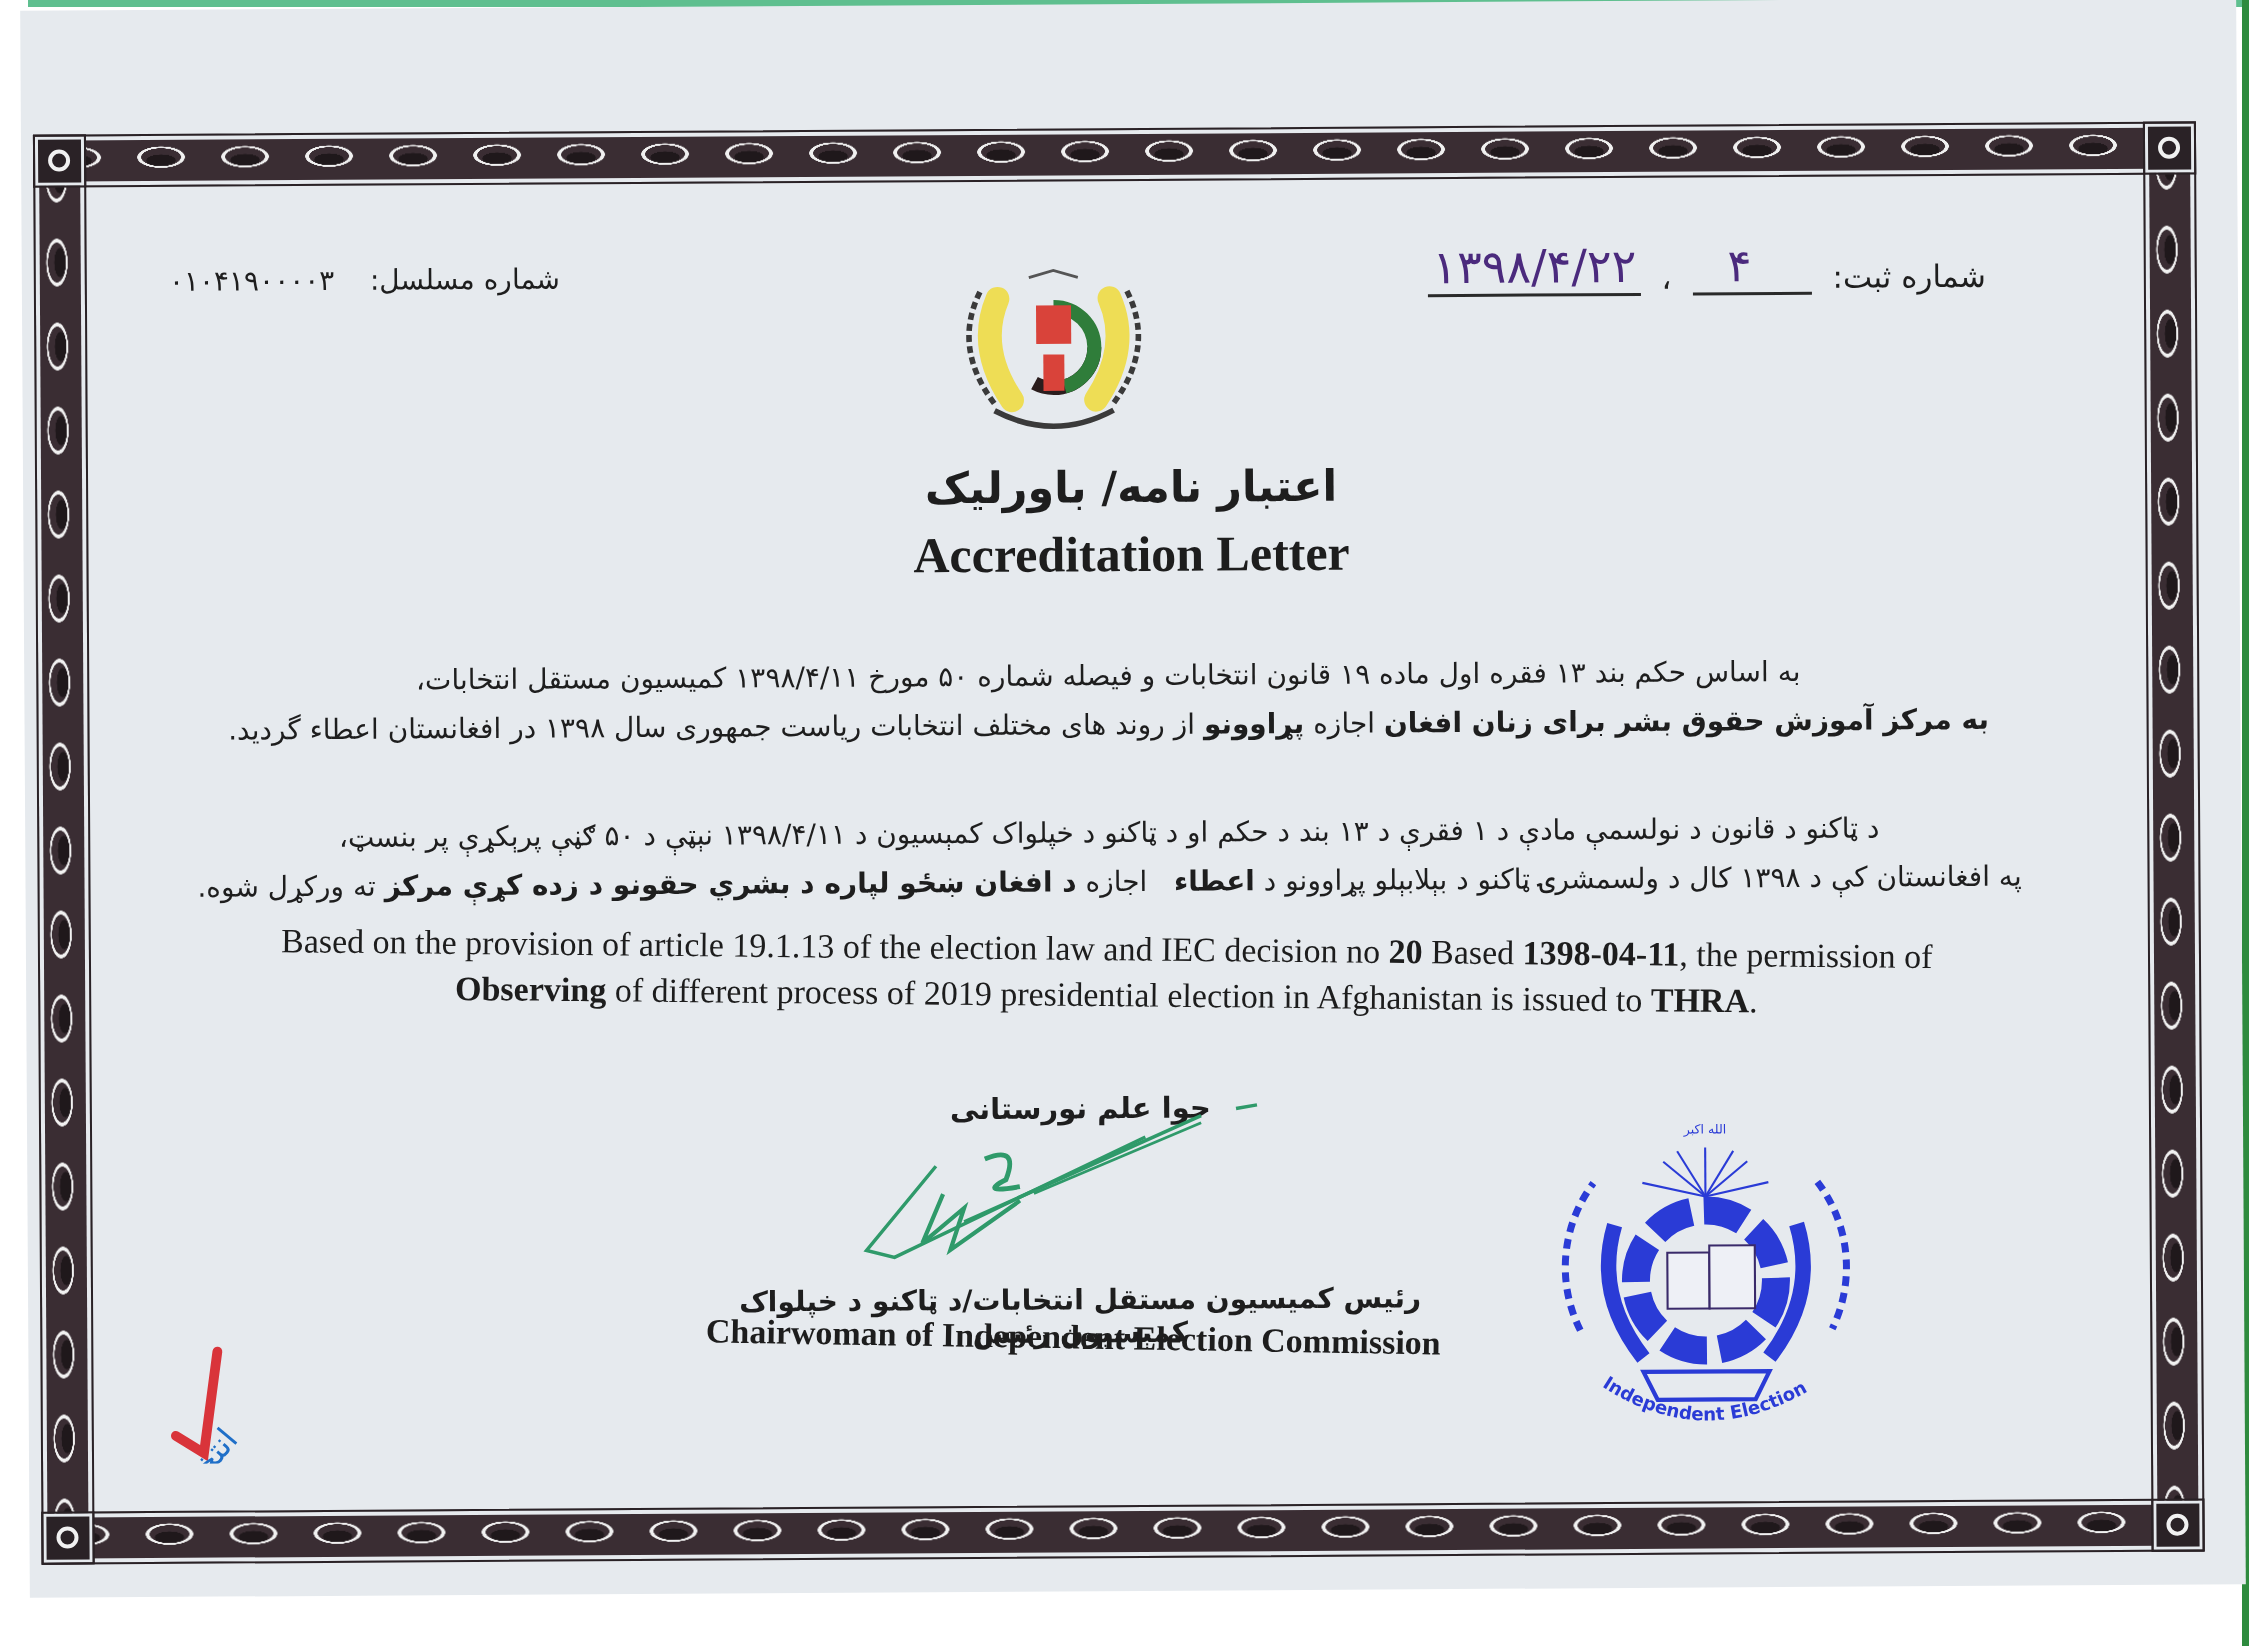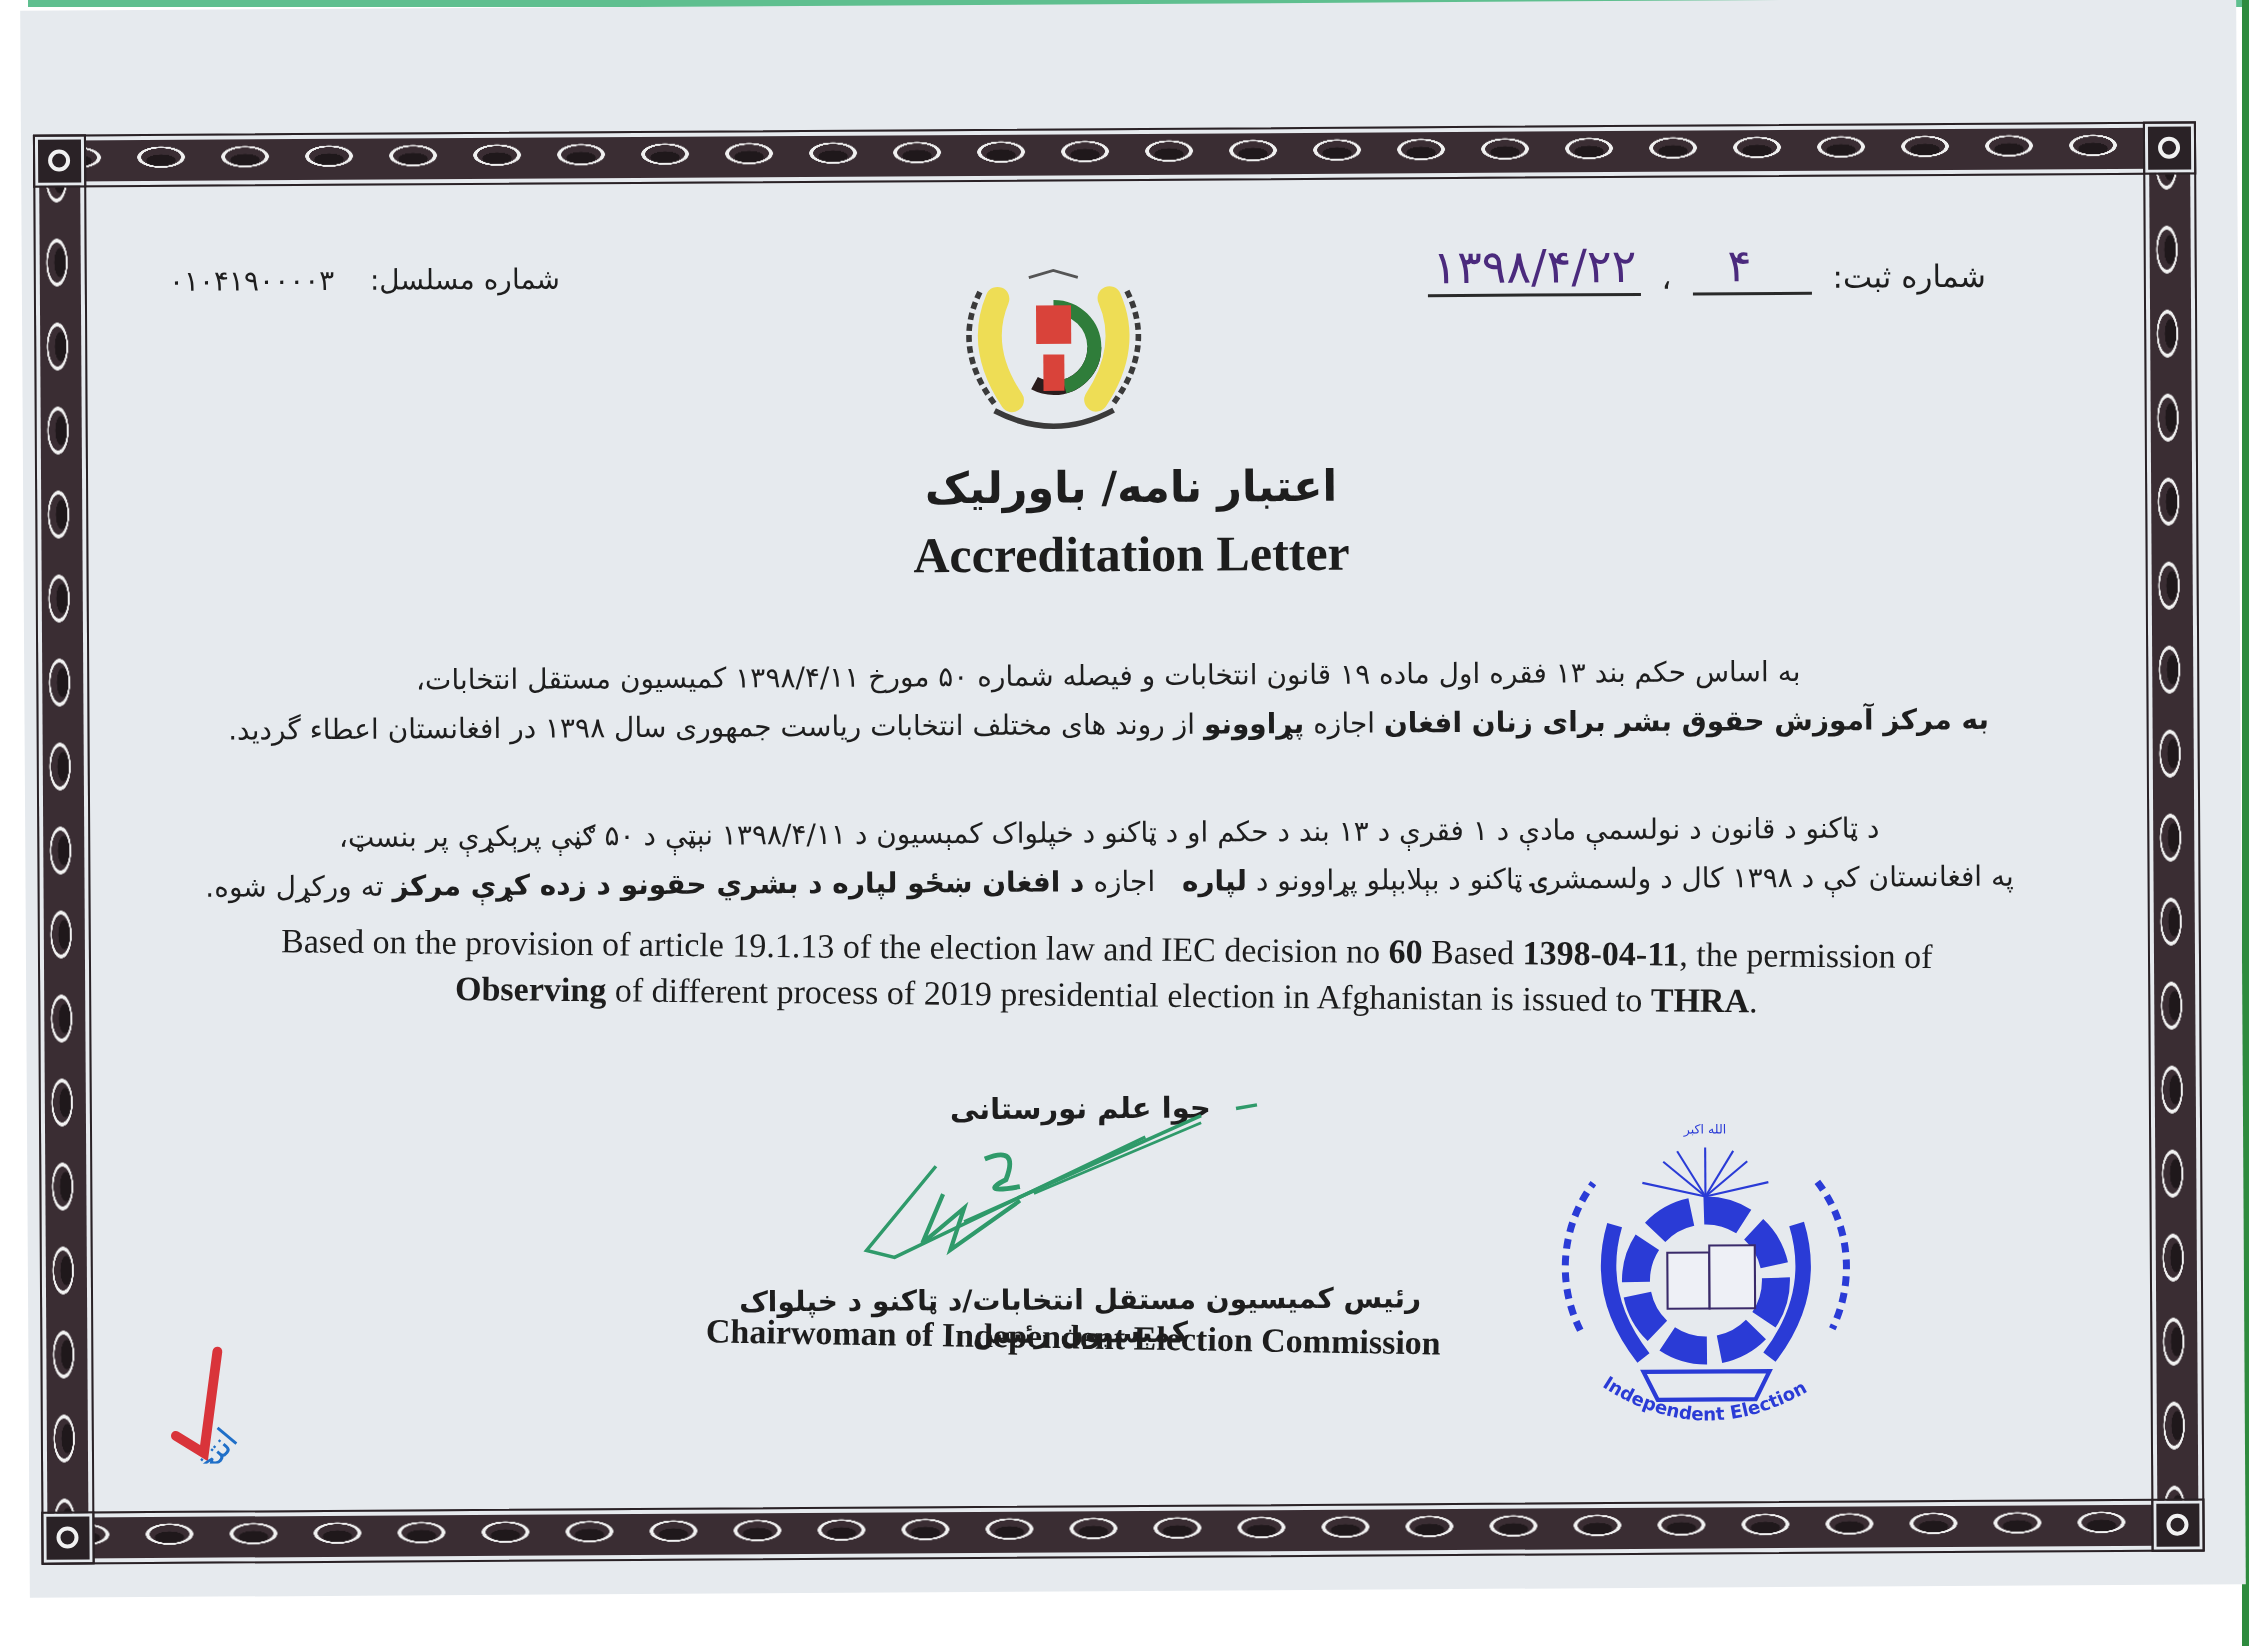--- a/index.html
+++ b/index.html
@@ -146,30 +146,30 @@
       <span>اجازه</span>
       <b>پړاوونو</b>
       <span>از روند های مختلف انتخابات ریاست جمهوری سال ۱۳۹۸ در افغانستان اعطاء گردید.</span>
     </div>
   </div>
 
   <div class="abs fa para p2">
     <div>د ټاکنو د قانون د نولسمې مادې د ۱ فقرې د ۱۳ بند د حکم او د ټاکنو د خپلواک کمېسیون د ۱۳۹۸/۴/۱۱ نېټې د ۵۰ ګڼې پرېکړې پر بنسټ،</div>
     <div>
       <span>په افغانستان کې د ۱۳۹۸ کال د ولسمشرۍ ټاکنو د بېلابېلو پړاوونو د</span>
-      <b>لپاره</b>
+      <b>اعطاء</b>
       &nbsp;
       <span>اجازه</span>
       <b>د افغان ښځو لپاره د بشري حقونو د زده کړې مرکز</b>
       <span>ته ورکړل شوه.</span>
     </div>
   </div>
 
   <div class="abs p-en">
-    <span>Based on the provision of article 19.1.13 of the election law and IEC decision no </span><b>60</b><span> Based </span><b>1398-04-11</b><span>, the permission of </span><br><b>Observing</b><span> of different process of 2019 presidential election in Afghanistan is issued to </span><b>THRA</b><span>.</span>
+    <span>Based on the provision of article 19.1.13 of the election law and IEC decision no </span><b>20</b><span> Based </span><b>1398-04-11</b><span>, the permission of </span><br><b>Observing</b><span> of different process of 2019 presidential election in Afghanistan is issued to </span><b>THRA</b><span>.</span>
   </div>
 
   <div class="abs fa signer-name">حوا علم نورستانی</div>
   <svg class="abs signature" viewBox="0 0 780 280">
     <path d="M690 40 L720 35" stroke="#2f9a6a" stroke-width="5" fill="none"></path>
     <path d="M640 50 L300 200" stroke="#2f9a6a" stroke-width="5" fill="none"></path>
     <path d="M560 80 L200 250 L160 240 L260 120" stroke="#2f9a6a" stroke-width="5" fill="none"></path>
     <path d="M270 160 L240 230 L300 180 L280 240 L380 170" stroke="#2f9a6a" stroke-width="6" fill="none"></path>
     <path d="M330 110 Q380 90 360 140 Q320 160 380 150" stroke="#2f9a6a" stroke-width="7" fill="none"></path>
     <path d="M400 160 L640 60" stroke="#2f9a6a" stroke-width="4" fill="none"></path>

